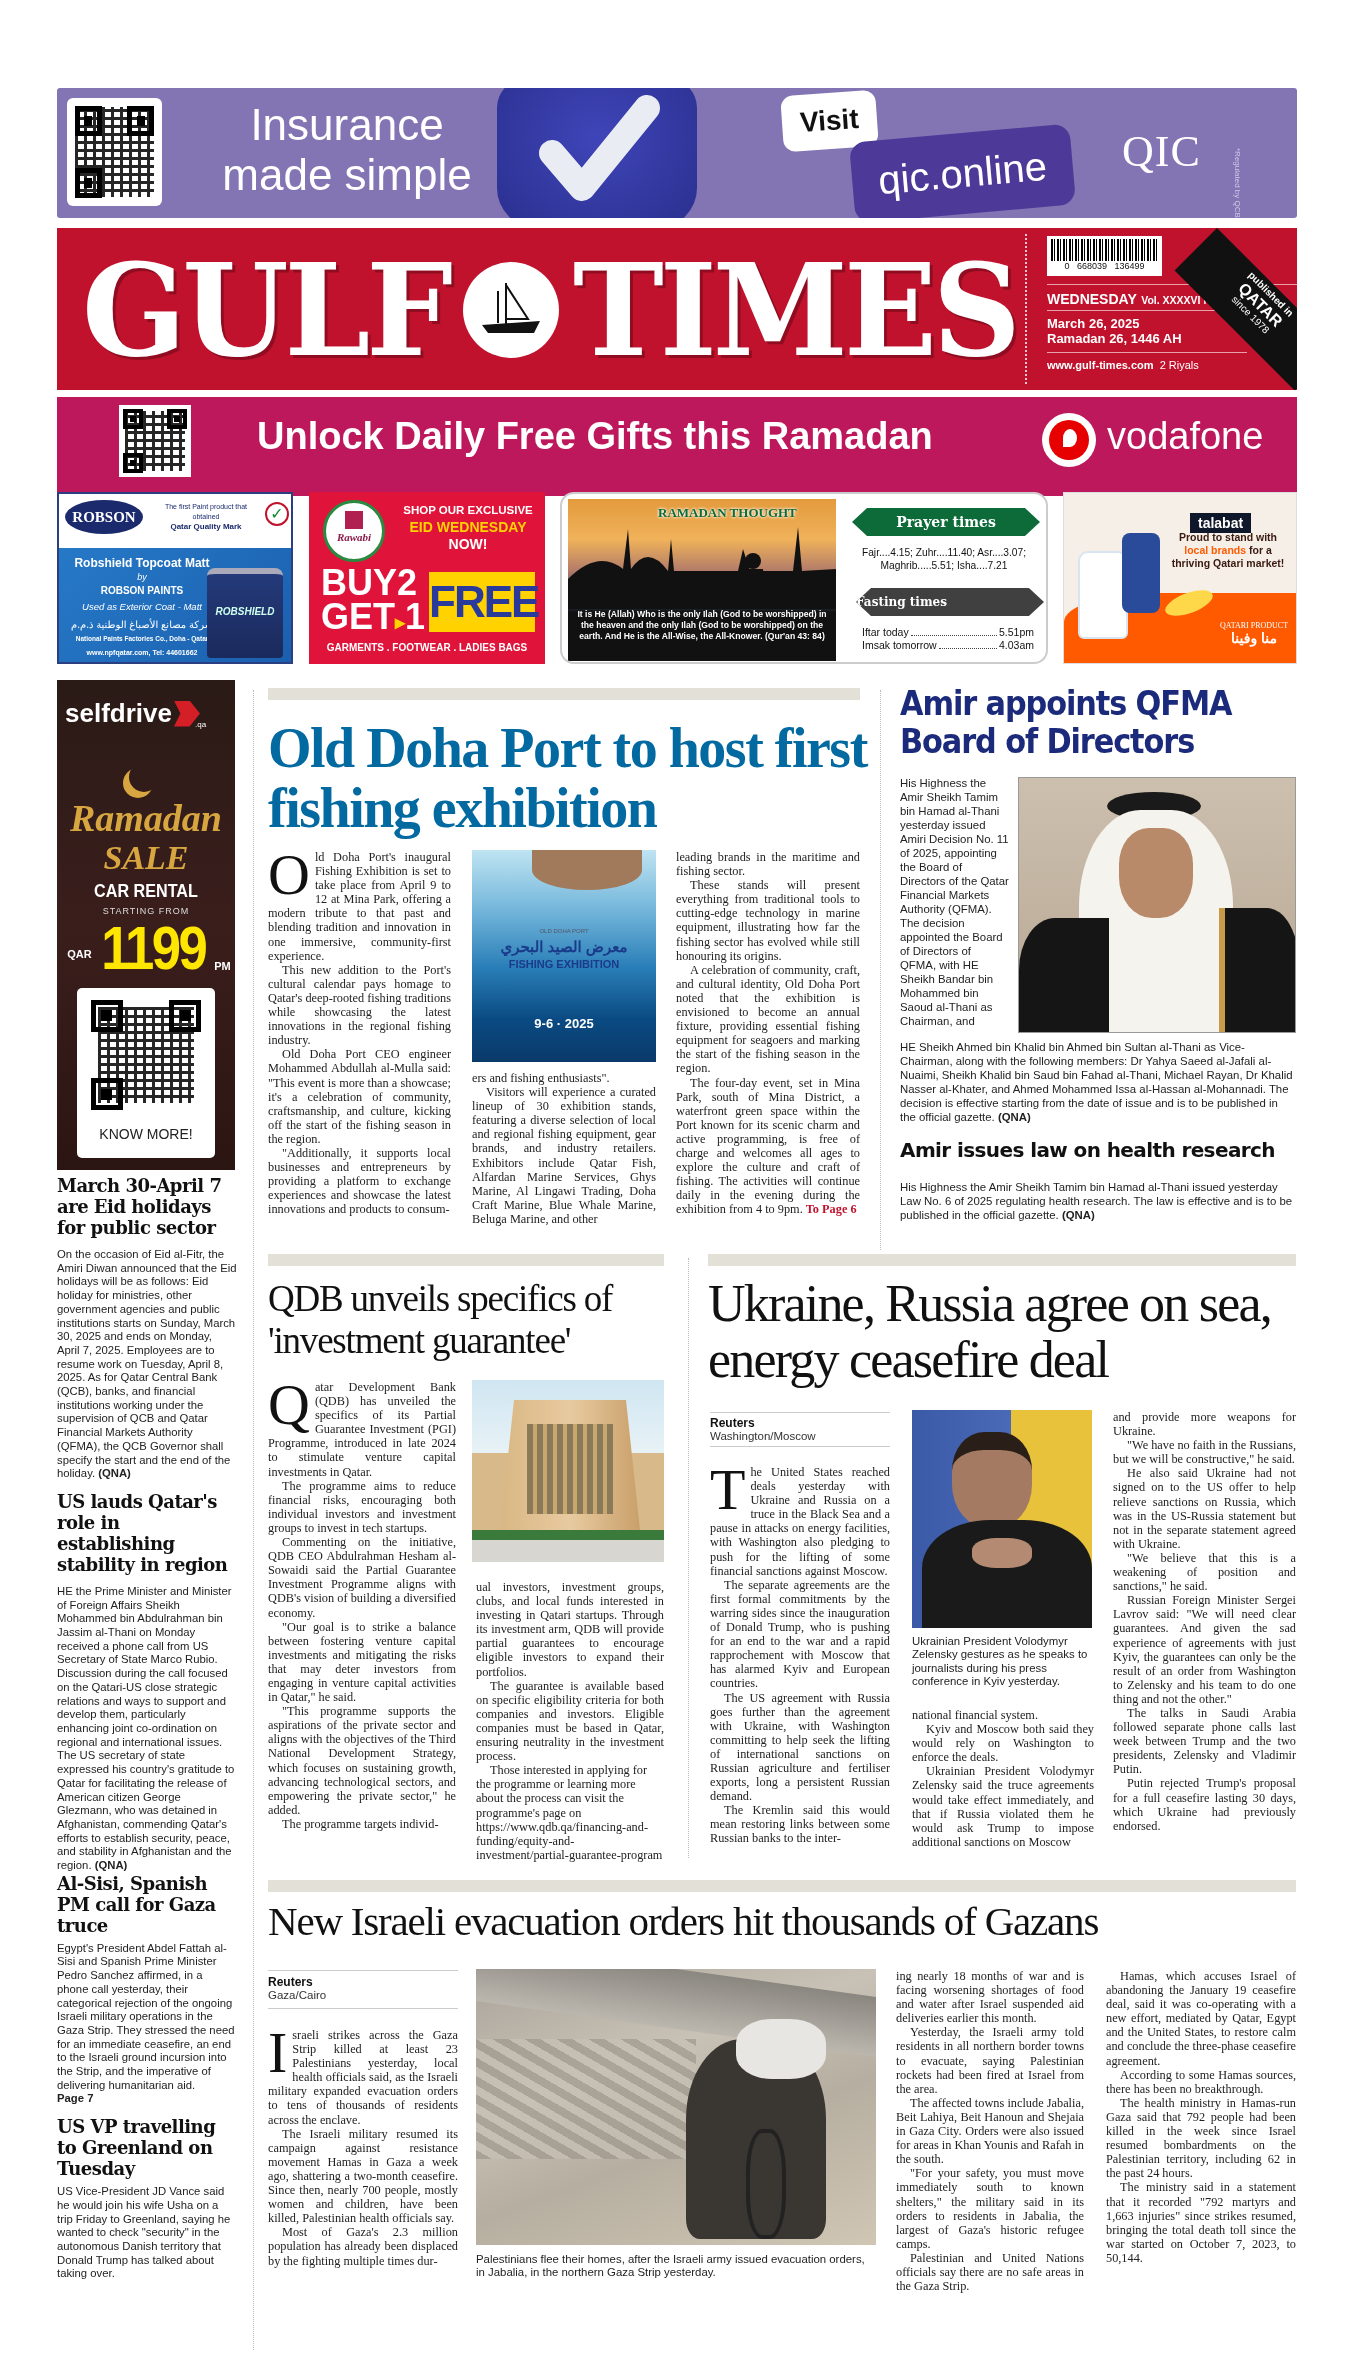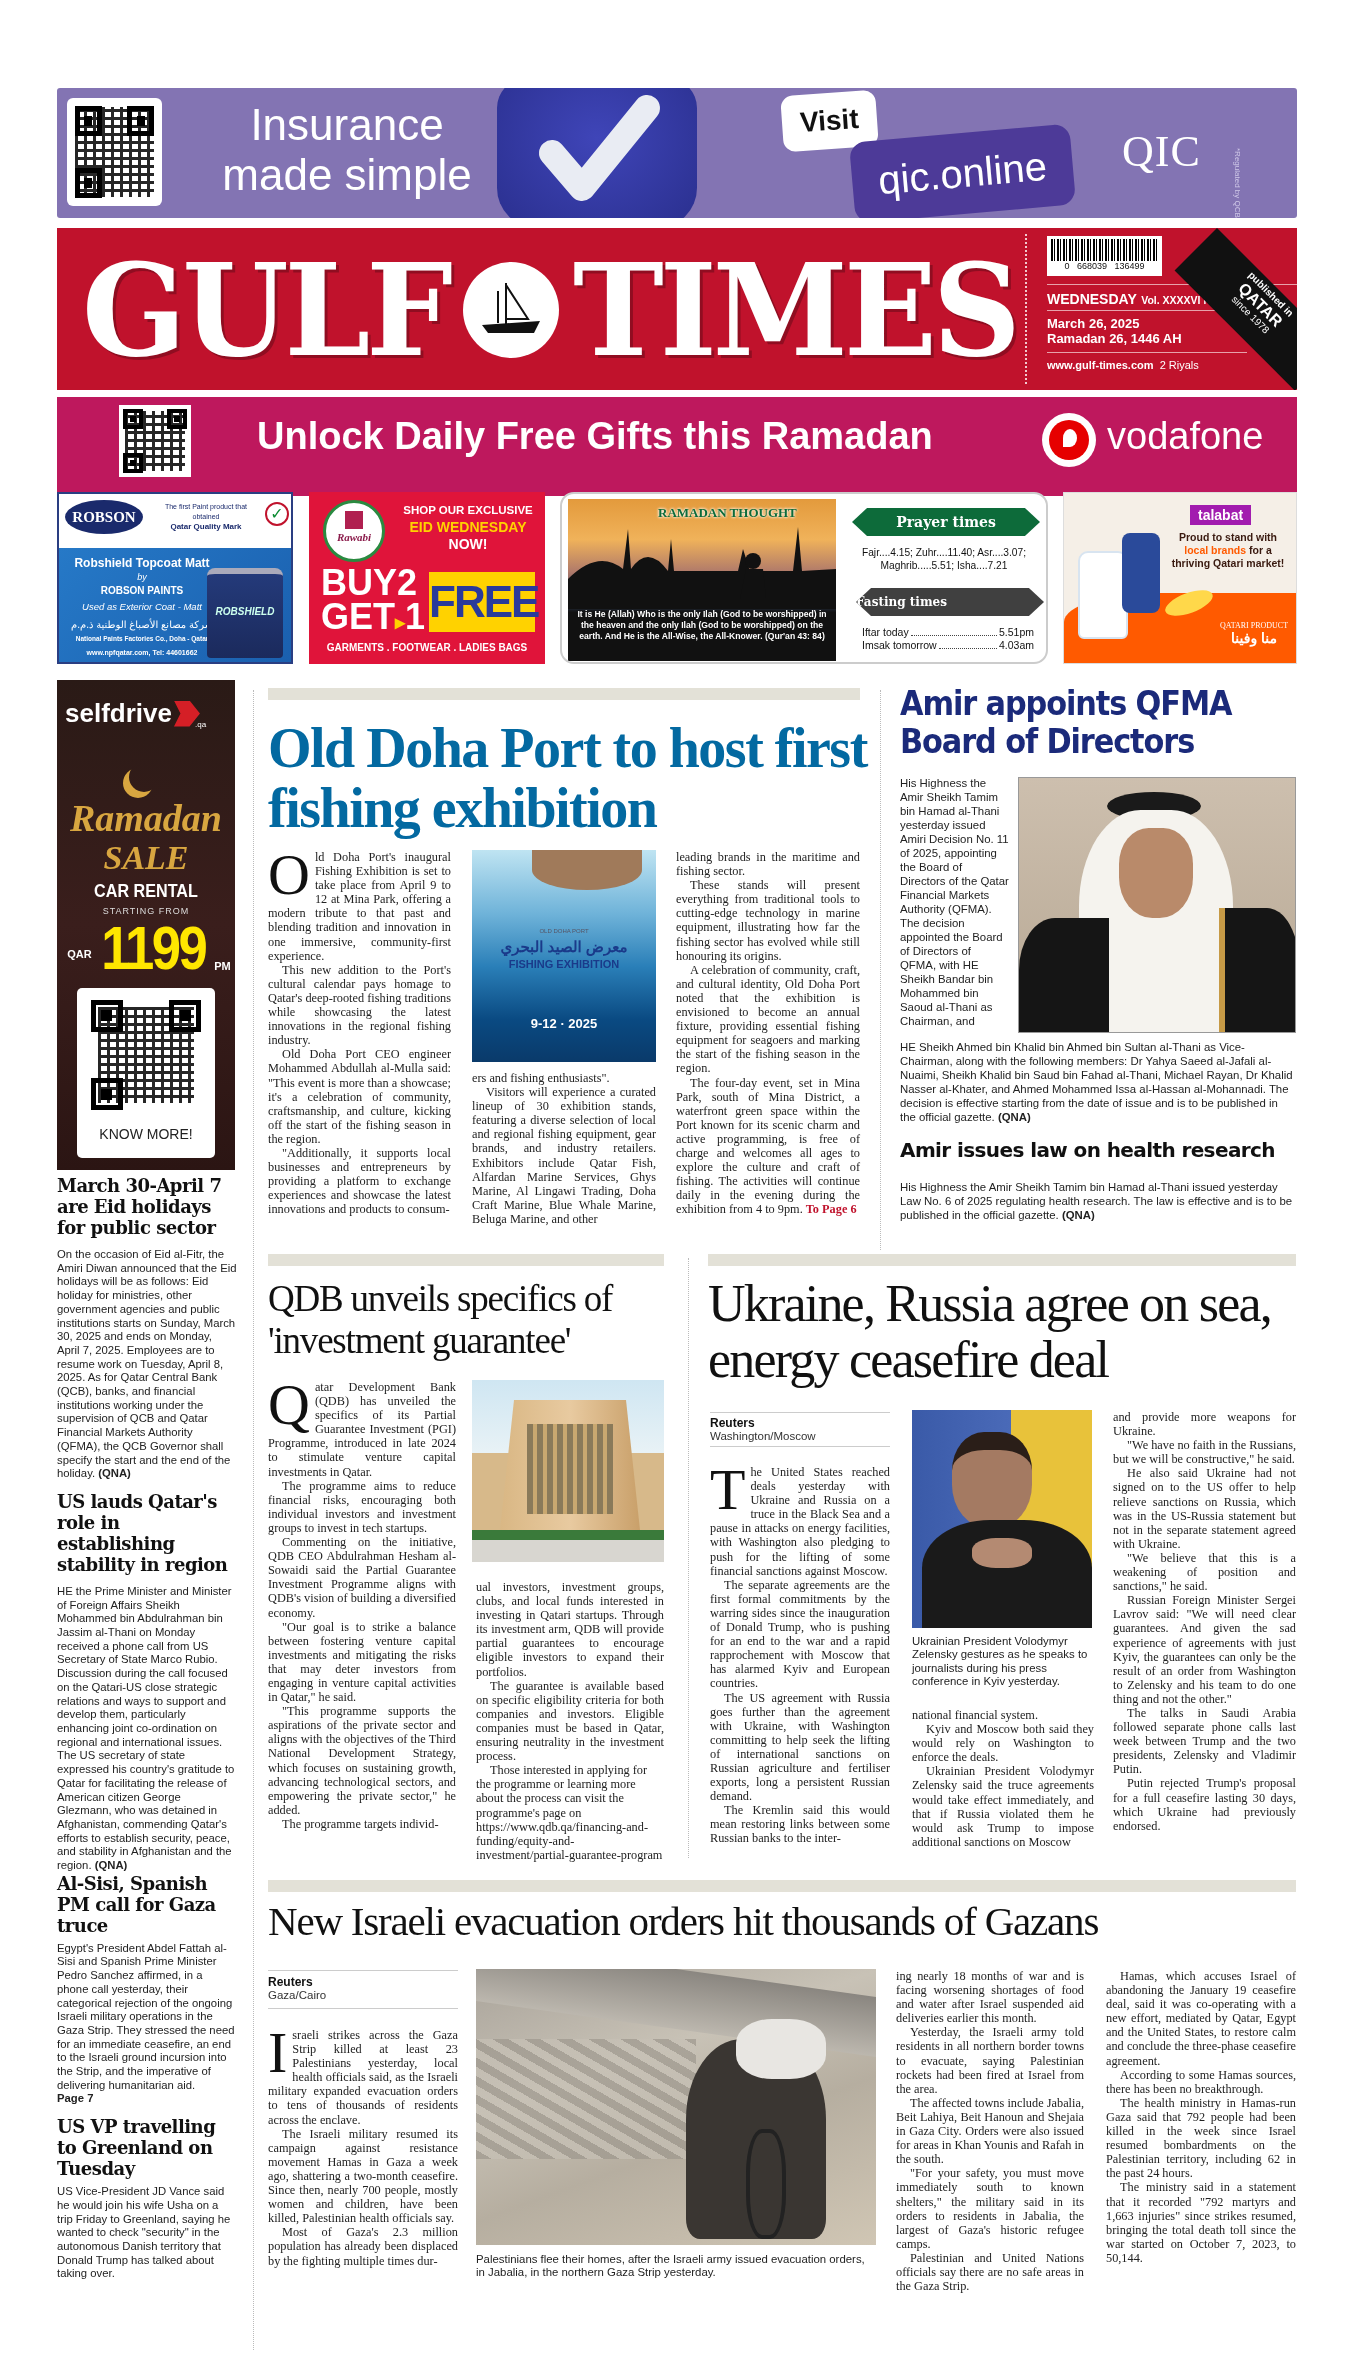--- a/index.html
+++ b/index.html
@@ -171,21 +171,21 @@
     <div style="display:flex">
         <span>Imsak tomorrow</span>
         <span style="flex:1;border-bottom:1px dotted #444;margin:0 2px 3px"></span>
         <span>4.03am</span>
       </div>
   </div>
 </div>
 
 <div class="abs" style="left:1063px;top:492px;width:234px;height:172px;background:#f5efe7;border:1px solid #ddd;overflow:hidden">
   <div class="abs" style="left:0;top:100px;width:234px;height:72px;background:#ff5a00;border-radius:40% 0 0 0"></div>
-  <div class="abs" style="left:126px;top:12px;background:#a21caf;color:#fff;font-weight:bold;font-size:14px;padding:2px 8px">talabat</div>
+  <div class="abs" style="left:126px;top:20px;background:#0f172a;color:#fff;font-weight:bold;font-size:14px;padding:2px 8px">talabat</div>
   <div class="abs" style="left:96px;top:38px;width:136px;text-align:center;font-weight:bold;font-size:10.5px;line-height:13px;color:#3a1a10">
     <div>Proud to stand with</div>
     <div><span style="color:#ff5a00">local brands</span><span> for a</span></div>
     <div>thriving Qatari market!</div>
   </div>
   <div class="abs" style="left:14px;top:58px;width:50px;height:88px;background:#fff;border-radius:10px 10px 6px 6px;border:2px solid #d8e4f0"></div>
   <div class="abs" style="left:58px;top:40px;width:38px;height:80px;background:#2a4a9a;border-radius:8px"></div>
   <div class="abs" style="left:100px;top:100px;width:50px;height:20px;background:#ffd84a;border-radius:50%;transform:rotate(-20deg)"></div>
   <div class="abs" style="left:150px;top:128px;width:80px;text-align:center;color:#fff">
     <div style="font-family:'Liberation Serif',serif;font-size:8px">QATARI PRODUCT</div>
@@ -253,21 +253,21 @@
   <p>Old Doha Port CEO engineer Mohammed Abdullah al-Mulla said: "This event is more than a showcase; it's a celebration of community, craftsmanship, and culture, kicking off the start of the fishing season in the region.</p>
   <p>"Additionally, it supports local businesses and entrepreneurs by providing a platform to exchange experiences and showcase the latest innovations and products to consum-</p>
 </div>
 
 <div class="abs" style="left:472px;top:850px;width:184px;height:212px;background:linear-gradient(#bfe4f2 0%,#6fb3d9 30%,#2a7fb8 55%,#0a4a82 80%,#0a3a6a 100%);overflow:hidden">
   <div class="abs" style="left:60px;top:0;width:110px;height:40px;background:#a07a5a;border-radius:0 0 50% 50%"></div>
   <div class="abs" style="left:0;top:78px;width:184px;text-align:center;color:#556;font-size:6px">OLD DOHA PORT</div>
   <div class="abs" style="left:0;top:88px;width:184px;text-align:center;color:#1a3a8a;font-size:15px;font-weight:bold">معرض الصيد البحري</div>
   <div class="abs" style="left:0;top:108px;width:184px;text-align:center;color:#1a3a8a;font-size:11px;font-weight:bold">FISHING EXHIBITION</div>
   <div class="abs" style="left:0;top:166px;width:184px;text-align:center;color:#fff;font-weight:bold;font-size:13px">
-    <span>9-12</span> · <span>2025</span>
+    <span>9-6</span> · <span>2025</span>
   </div>
 </div>
 
 <div class="abs body-text" style="left:472px;top:1071px;width:184px">
   <p class="first">ers and fishing enthusiasts".</p>
   <p>Visitors will experience a curated lineup of 30 exhibition stands, featuring a diverse selection of local and regional fishing equipment, gear brands, and industry retailers. Exhibitors include Qatar Fish, Alfardan Marine Services, Ghys Marine, Al Lingawi Trading, Doha Craft Marine, Blue Whale Marine, Beluga Marine, and other</p>
 </div>
 
 <div class="abs body-text" style="left:676px;top:850px;width:184px">
   <p class="first">leading brands in the maritime and fishing sector.</p>

